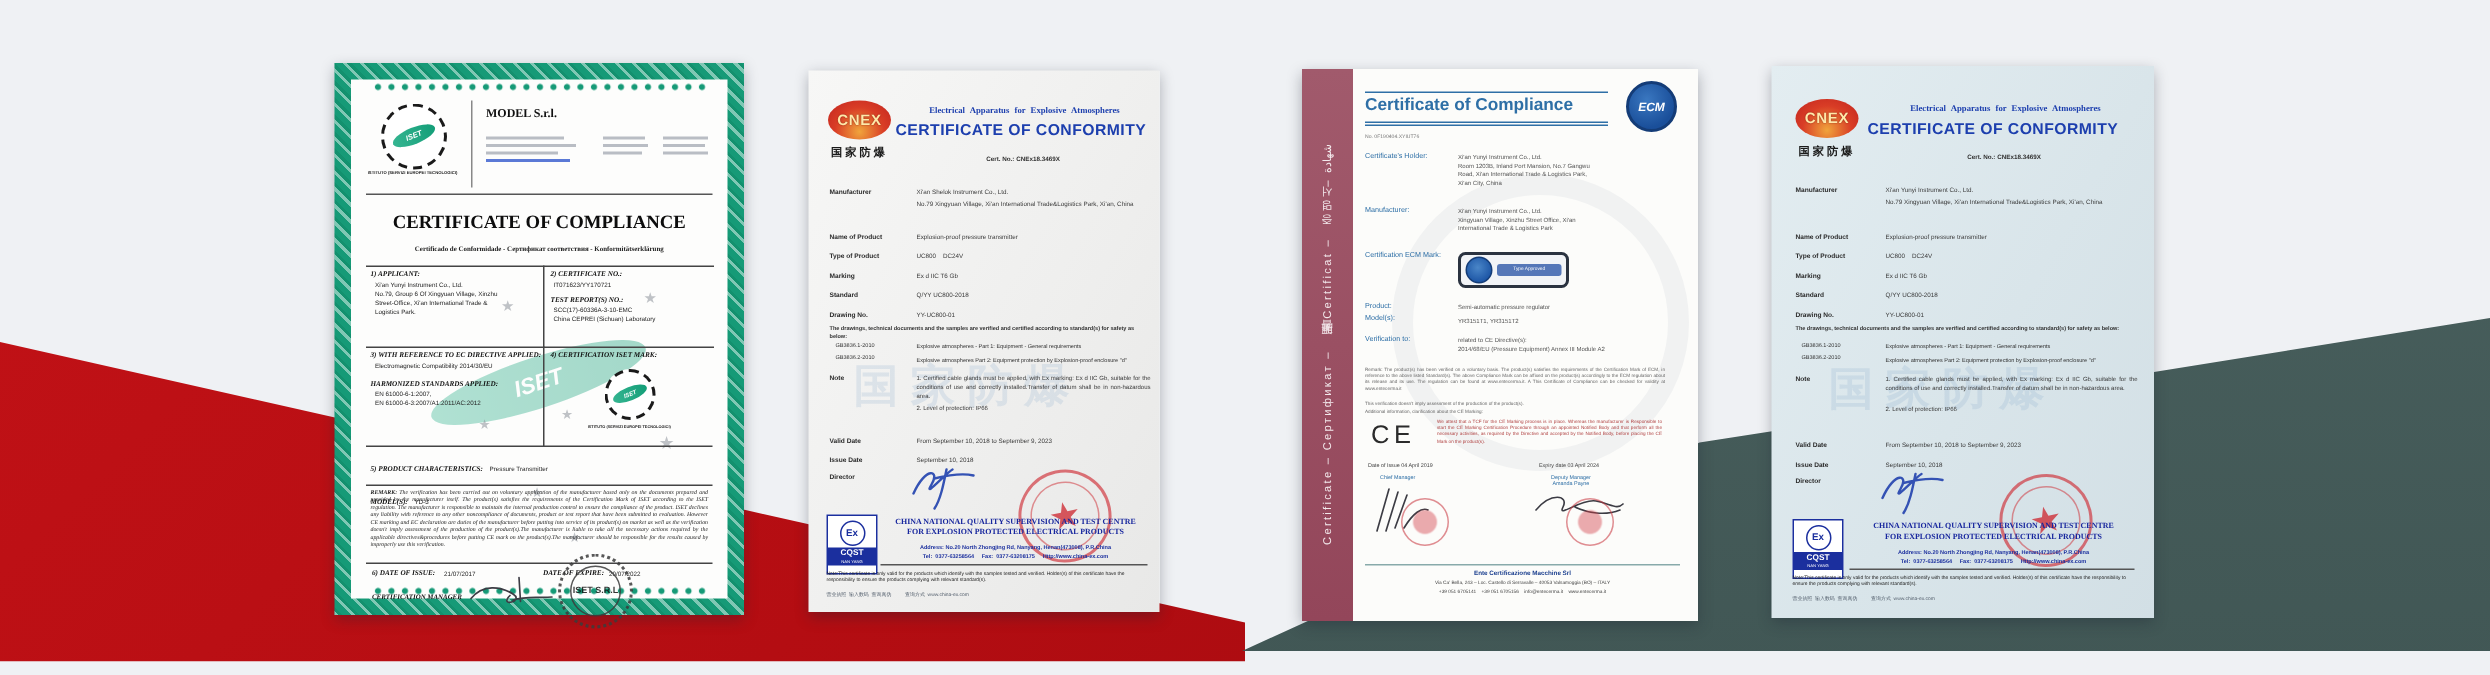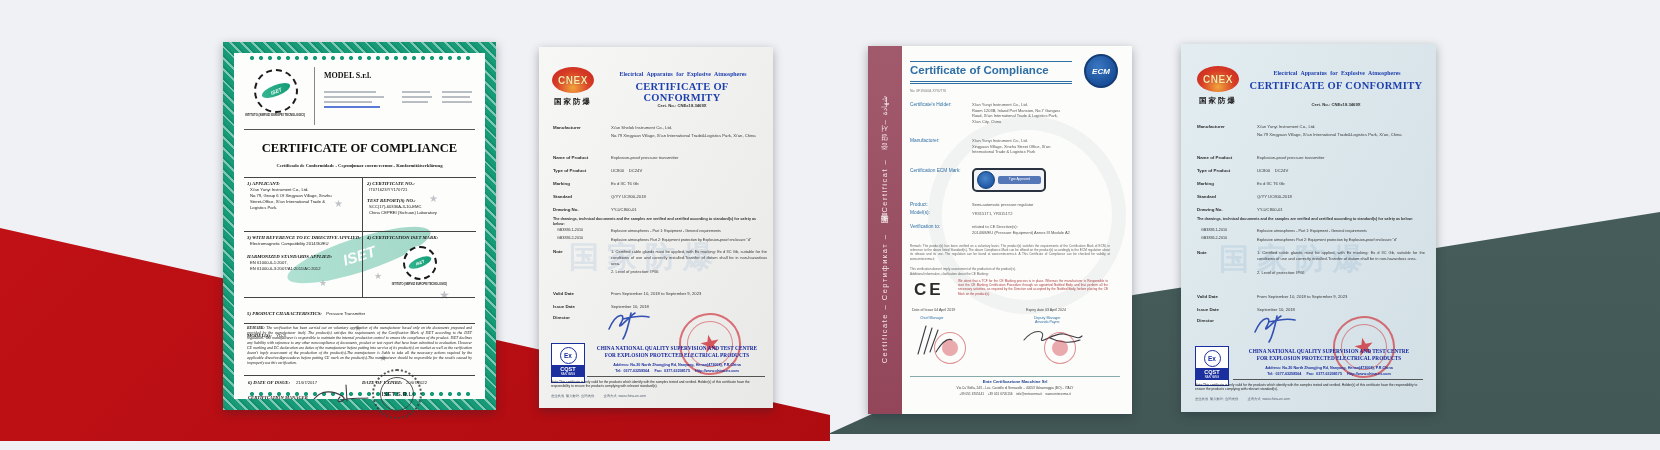--- a/index.html
+++ b/index.html
@@ -47,21 +47,21 @@
   .cnex.blue{background:linear-gradient(120deg,#e3edf1 0%,#d9e5ea 55%,#d2dfe5 100%);}
   #c2{left:539px;top:47px;width:234px;height:361px;}
   #c4{left:1181px;top:44px;width:255px;height:368px;}
   .cnex-oval{width:42px;height:26px;border-radius:50%;
      background:radial-gradient(ellipse at 50% 80%,#f0a43c 0%,#d93d26 55%,#c0231f 100%);
      display:flex;align-items:center;justify-content:center;}
   .cnex-oval span{color:#ffe9a8;font-weight:bold;font-size:10px;letter-spacing:.5px;
      text-shadow:0 0 1px #7a1010;}
   .cnex-cn{font-size:7.5px;letter-spacing:2px;color:#1a1a1a;font-weight:bold;}
   .cnex-h1{font-family:"Liberation Serif",serif;font-weight:bold;color:#1d3fae;font-size:5.8px;text-align:center;word-spacing:2px;}
-  .cnex-h2{font-family:Liberation Serif, serif;font-weight:bold;color:#1d3fae;font-size:10.5px;text-align:center;letter-spacing:.3px;}
+  .cnex-h2{font-family:Liberation Sans, sans-serif;font-weight:bold;color:#1d3fae;font-size:10.5px;text-align:left;letter-spacing:.3px;}
   .cnex-no{font-size:4.2px;font-weight:bold;color:#333;text-align:center;}
   .cx-lbl{font-size:4.4px;font-weight:bold;color:#2b2b2b;}
   .cx-val{font-size:4.2px;color:#3a3a3a;line-height:1.5;}
   .cx-sm{font-size:3.7px;color:#333;line-height:1.4;}
   .cx-note{font-size:4px;color:#3a3a3a;line-height:1.45;text-align:justify;}
   .cx-wm{font-size:30px;letter-spacing:8px;color:rgba(120,160,200,.18);font-weight:bold;}
   .ex-box{border:1.5px solid #1b2f9e;background:#fff;width:32px;height:38px;text-align:center;}
   .ex-circ{margin:3px auto 1px auto;width:15px;height:15px;border:1.2px solid #1b2f9e;border-radius:50%;
      font-size:6.5px;font-weight:bold;color:#1b2f9e;line-height:15px;}
   .ex-bar{background:#1b2f9e;color:#fff;font-weight:bold;font-size:5.5px;line-height:1.2;padding:1px 0;}
@@ -89,21 +89,21 @@
   .e-val{color:#555;font-size:4px;line-height:1.4;}
   .e-sm{color:#666;font-size:3.1px;line-height:1.35;text-align:justify;}
   .e-red{color:#b04040;}
   .ecm-logo{width:30px;height:30px;border-radius:50%;background:radial-gradient(circle at 40% 35%,#3a77c0,#1a4f9a 70%);
      border:2px solid #143c77;display:flex;align-items:center;justify-content:center;
      color:#fff;font-weight:bold;font-style:italic;font-size:8px;}
   .ecm-badge{width:74px;height:24px;border:2px solid #2b3340;border-radius:5px;background:#f2f4f7;
      display:flex;align-items:center;gap:3px;padding:0 3px;box-sizing:border-box;}
   .ecm-badge .bc{width:16px;height:16px;border-radius:50%;background:radial-gradient(circle at 45% 40%,#4a86c8,#1c55a5 75%);border:1px solid #143c77;}
   .ecm-badge .bt{flex:1;background:#5577b8;color:#fff;font-size:3.2px;text-align:center;border-radius:2px;padding:2px 0;line-height:1.2;}
-  .e-ce{font-size:17px;font-weight:bold;color:#2b2b2b;letter-spacing:3px;}
+  .e-ce{font-size:17px;font-weight:normal;color:#2b2b2b;letter-spacing:3px;}
   .e-stamp{width:30px;height:30px;border:1.5px solid rgba(200,50,60,.65);border-radius:50%;opacity:.85;
      background:radial-gradient(circle,rgba(210,60,70,.5) 0 35%,transparent 40%);}
   .e-wm{width:170px;height:170px;border:14px solid rgba(150,160,175,.10);border-radius:50%;}
 </style>
 </head>
 <body>
 
 <div id="stage">
 
   <div id="bg-red" class="abs"></div>

